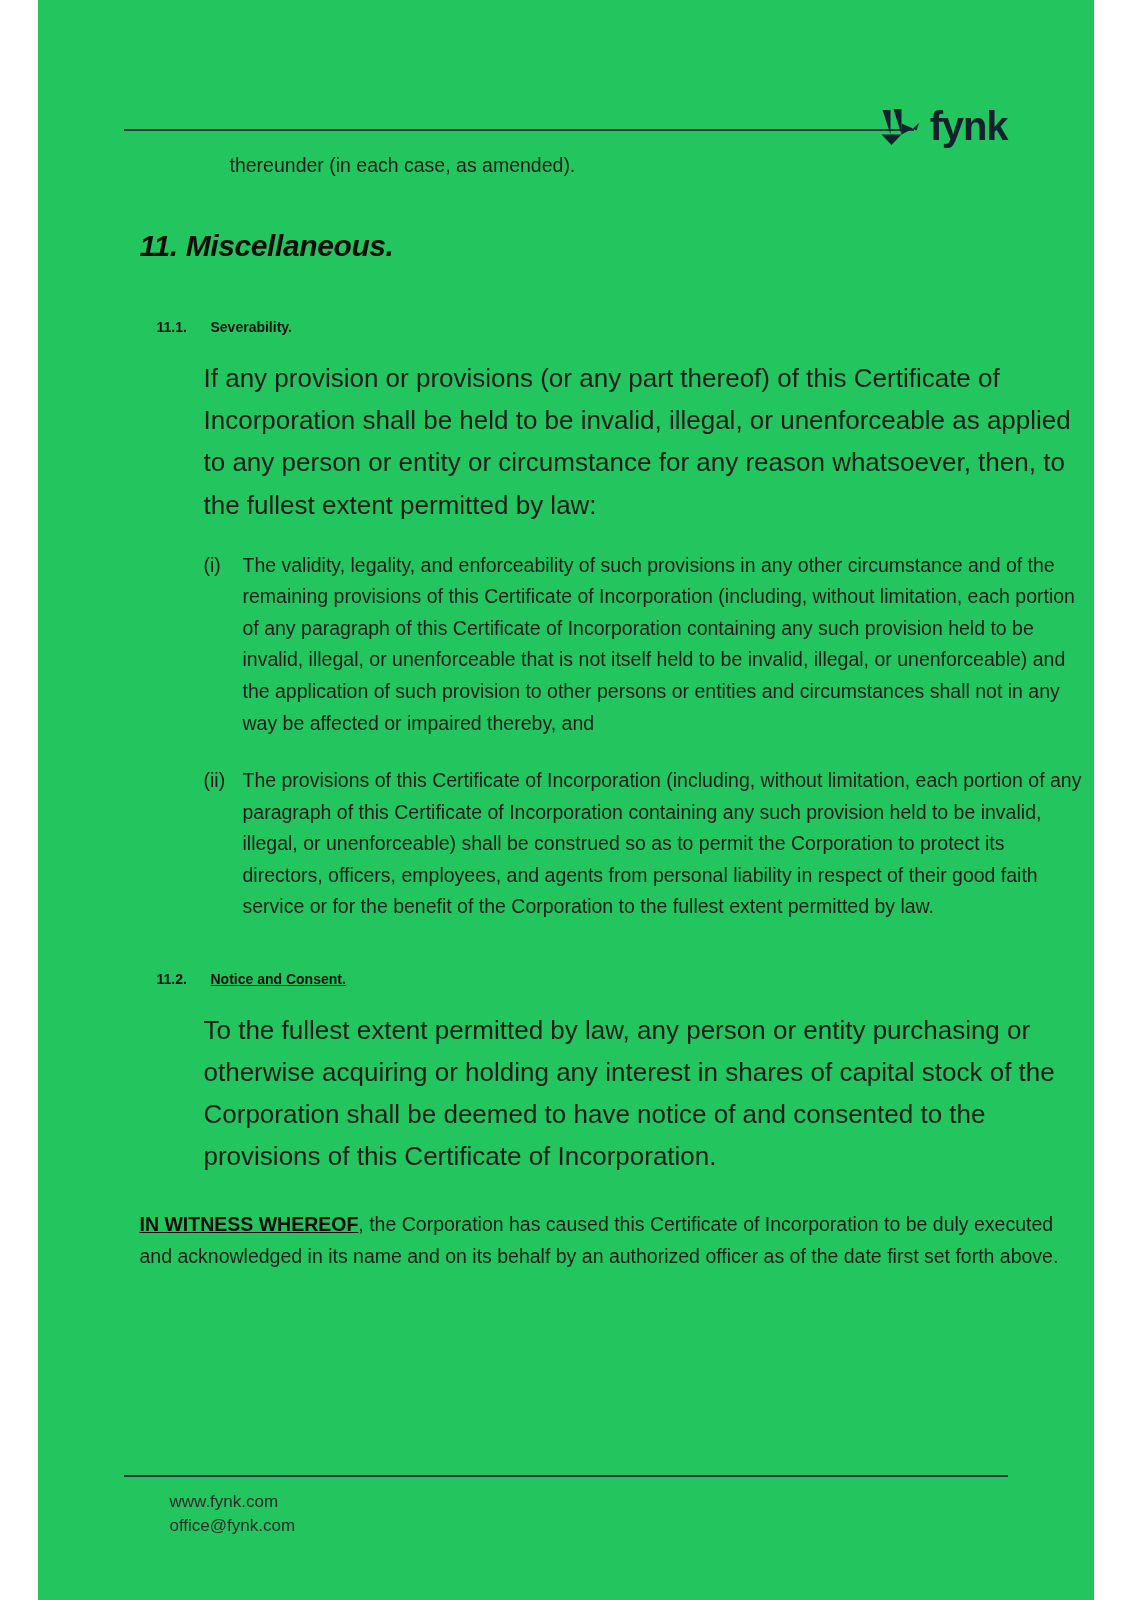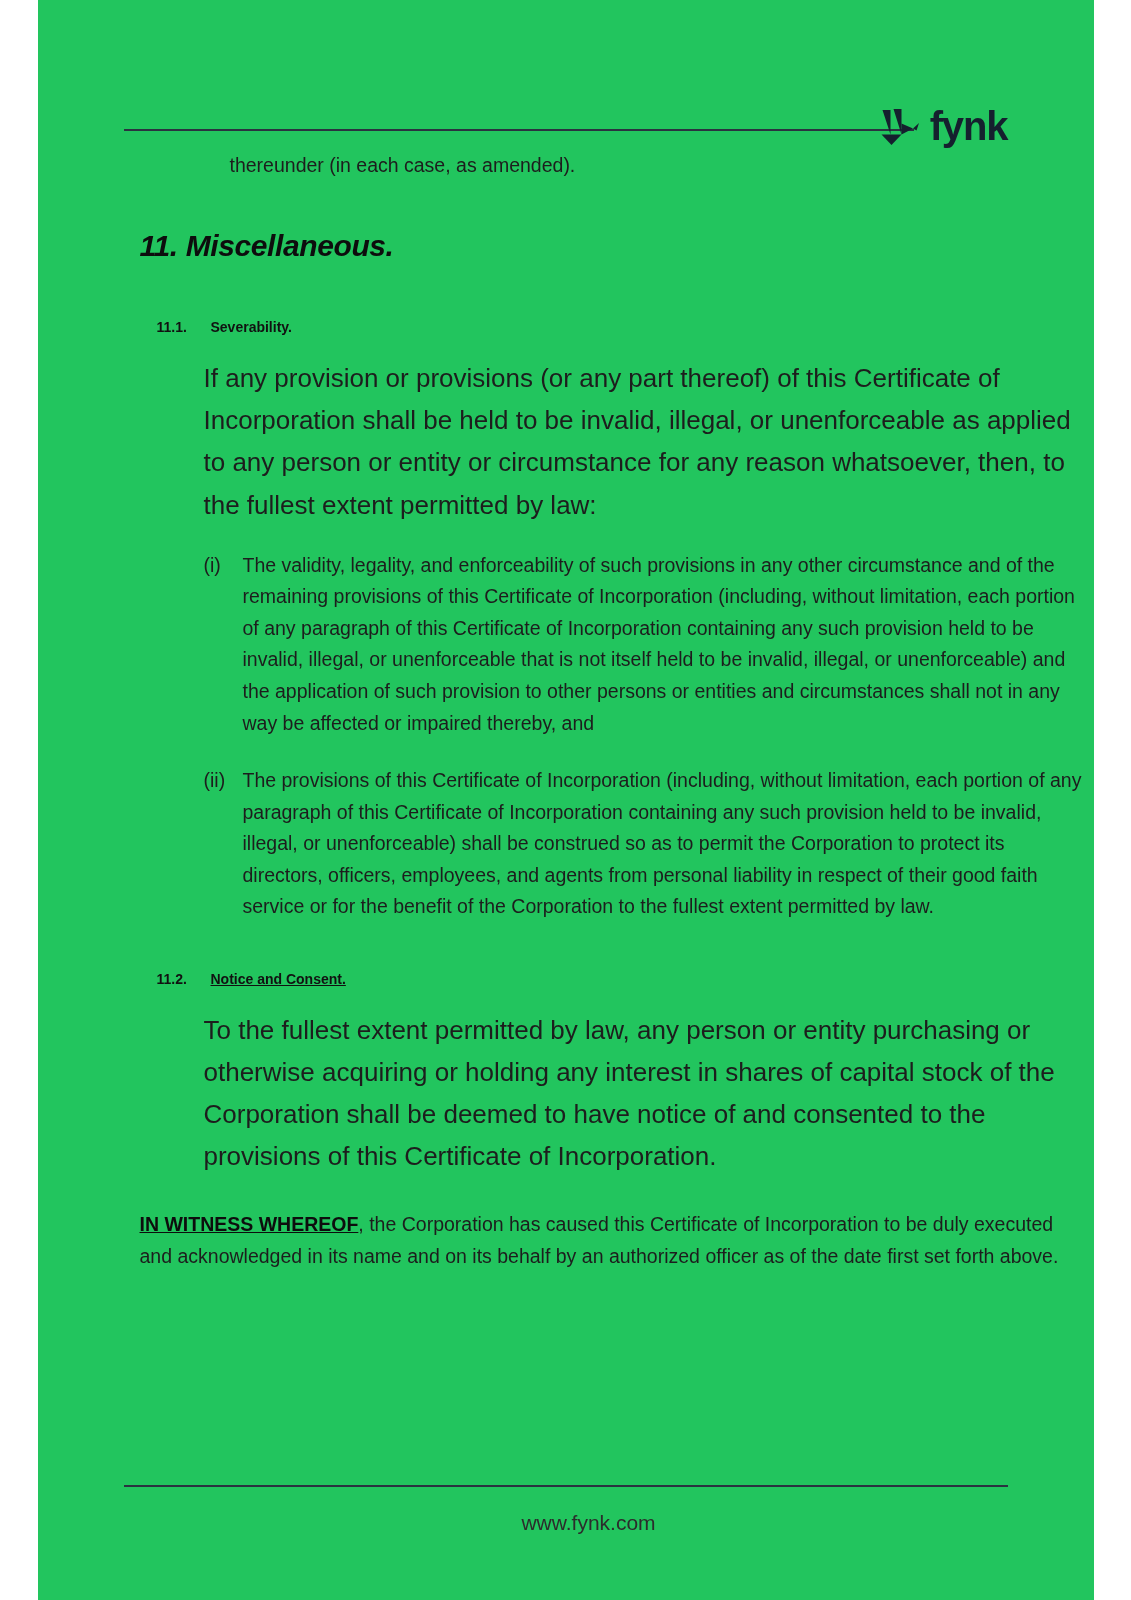--- a/index.html
+++ b/index.html
@@ -153,25 +153,24 @@
     right: 86px;
     bottom: 62px;
   }
   .footer-rule {
     width: 100%;
     height: 2px;
     background: #2a3340;
   }
   .footer-lines {
     padding-left: 46px;
-    padding-top: 21px;
-    font-size: 21px;
+    padding-top: 13px;
+    font-size: 17px;
     line-height: 1.42;
     color: #2c2c2c;
-    text-align: center;
   }
   .footer-lines div { white-space: nowrap; }
 </style>
 </head>
 <body>
 
 <div class="page">
 
   <div class="header">
     <div class="header-rule"></div>
@@ -215,16 +214,17 @@
     <p class="para">To the fullest extent permitted by law, any person or entity purchasing or otherwise acquiring or holding any interest in shares of capital stock of the Corporation shall be deemed to have notice of and consented to the provisions of this Certificate of Incorporation.</p>
 
     <p class="witness"><b>IN WITNESS WHEREOF</b><span>, the Corporation has caused this Certificate of Incorporation to be duly executed and acknowledged in its name and on its behalf by an authorized officer as of the date first set forth above.</span></p>
 
   </div>
 
   <div class="footer">
     <div class="footer-rule"></div>
     <div class="footer-lines">
       <div>www.fynk.com</div>
+      <div>office@fynk.com</div>
     </div>
   </div>
 
 </div>
 
 </body></html>

